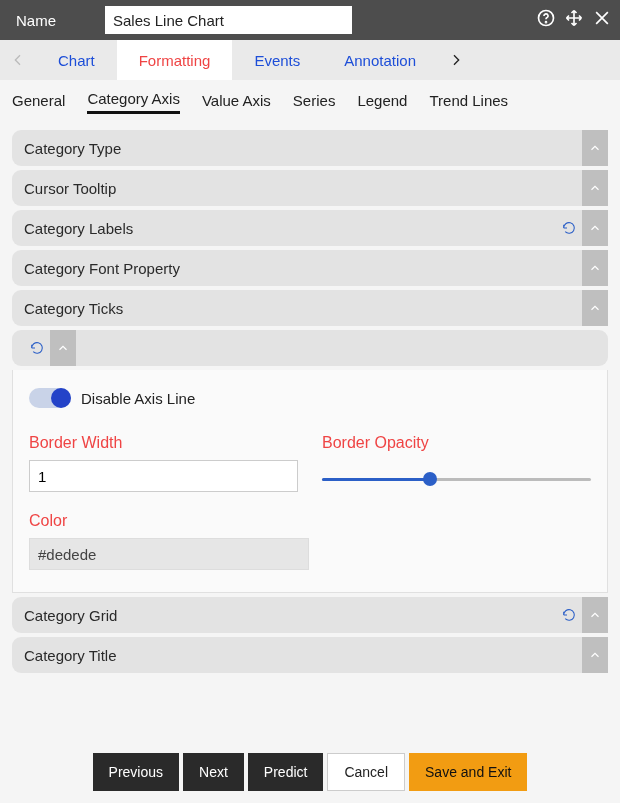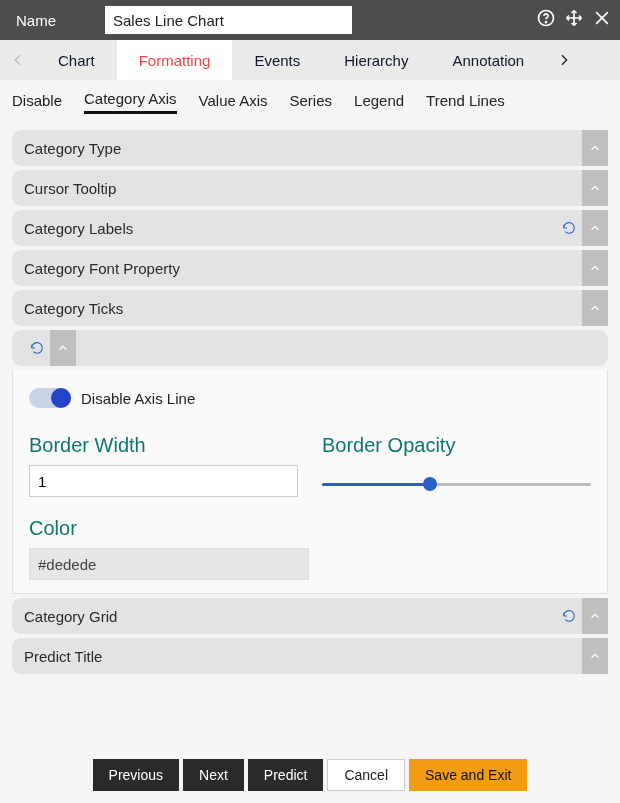--- a/index.html
+++ b/index.html
@@ -11,63 +11,63 @@
   .name-input { width: 247px; height: 28px; background: #fff; color: #222; font-size: 15px; border: none; padding: 0 8px; }
   .header-spacer { flex: 1; }
   .header-icons { display: flex; align-items: center; gap: 8px; }
   .header-icons svg { width: 20px; height: 20px; stroke: #fff; fill: none; }
 
   
   .tabs { height: 40px; background: #eaeaea; display: flex; align-items: stretch; position: relative; }
   .tab-arrow { width: 36px; display: flex; align-items: center; justify-content: center; }
   .tab-arrow svg { width: 16px; height: 16px; stroke: #222; fill: none; stroke-width: 2; }
   .tab-arrow.left svg { stroke: #bbb; }
-  .tab { padding: 0 22px; display: flex; align-items: center; font-size: 15px; color: #0f172a; cursor: pointer; }
+  .tab { padding: 0 22px; display: flex; align-items: center; font-size: 15px; color: #1d4ed8; cursor: pointer; }
   .tab.active { background: #fff; color: #ef4444; }
 
   
   .subtabs { height: 40px; background: #f5f5f5; display: flex; align-items: center; gap: 22px; padding: 0 12px; }
   .subtab { font-size: 15px; color: #222; padding: 4px 0; cursor: pointer; }
   .subtab.active { border-bottom: 3px solid #111; font-weight: normal; }
 
   
   .sections { padding: 10px 12px 0 12px; }
   .section { margin-bottom: 4px; }
   .section-header { height: 36px; background: #e3e3e3; display: flex; align-items: center; padding-left: 12px; border-radius: 9px; }
   .section-title { font-size: 15px; color: #2a2a2a; flex: 1; }
   .section-reset { width: 26px; display: flex; align-items: center; justify-content: center; }
   .section-reset svg { width: 16px; height: 16px; stroke: #2b5fc7; fill: none; stroke-width: 1.6; }
   .section-toggle { width: 26px; height: 36px; background: #bfbfbf; display: flex; align-items: center; justify-content: center; }
   .section-toggle svg { width: 14px; height: 14px; stroke: #fff; fill: none; stroke-width: 2; }
   .section.expanded .section-toggle { background: #3a3a3a; }
   .section.expanded .section-toggle svg { stroke: #15398f; }
 
   
-  .section-body { background: #fafafa; border: 1px solid #e0e0e0; border-top: none; padding: 18px 16px 13px 16px; }
+  .section-body { background: #fafafa; border: 1px solid #e0e0e0; border-top: none; padding: 18px 16px 22px 16px; }
   .toggle-row { display: flex; align-items: center; gap: 10px; margin-bottom: 26px; }
   .toggle { width: 42px; height: 20px; border-radius: 10px; background: #c9d3e8; position: relative; }
   .toggle-knob { width: 20px; height: 20px; border-radius: 10px; background: #2443c8; position: absolute; right: 0; top: 0; }
   .toggle-label { font-size: 15px; color: #222; }
 
   .fields-row { display: flex; gap: 24px; }
   .field { flex: 1; }
-  .field-label { font-size: 20px; color: #0f766e; margin-bottom: 8px; display: block; }
+  .field-label { font-size: 16px; color: #ef4444; margin-bottom: 8px; display: block; }
   .field-input { width: 100%; height: 32px; border: 1px solid #ccc; background: #fff; font-size: 15px; padding: 0 8px; }
   .field-input.readonly { background: #e6e6e6; border: 1px solid #ddd; color: #444; }
 
   .slider-wrap { padding-top: 18px; }
   .slider-track { height: 3px; background: #bbb; position: relative; border-radius: 2px; }
   .slider-fill { position: absolute; height: 3px; background: #2b5fc7; left: 0; width: 40%; border-radius: 2px; }
   .slider-thumb { position: absolute; width: 14px; height: 14px; border-radius: 7px; background: #2b5fc7; top: -6px; left: 40%; margin-left: -7px; }
 
   .color-field { margin-top: 20px; width: 280px; }
 
   
   .footer { position: absolute; left: 0; right: 0; bottom: 12px; display: flex; justify-content: center; gap: 4px; }
-  .btn { height: 32px; padding: 0 16px; font-size: 14px; border: none; cursor: pointer; }
+  .btn { height: 38px; padding: 0 16px; font-size: 14px; border: none; cursor: pointer; }
   .btn-dark { background: #2a2a2a; color: #fff; }
   .btn-light { background: #fff; color: #222; border: 1px solid #ccc; }
   .btn-primary { background: #f29c12; color: #111; }
 </style>
 </head>
 <body>
 
 <div class="header">
   <span class="header-label">Name</span>
   <input class="name-input" type="text" value="Sales Line Chart" style="">
@@ -89,31 +89,30 @@
 
 <div class="tabs">
   <div class="tab-arrow left">
       <svg viewBox="0 0 24 24">
         <path d="M15 5l-7 7 7 7"></path>
       </svg>
     </div>
   <div class="tab">Chart</div>
   <div class="tab active">Formatting</div>
   <div class="tab">Events</div>
-  <div class="tab">Hierarchy</div>
   <div class="tab">Annotation</div>
   <div class="tab-arrow right">
       <svg viewBox="0 0 24 24">
         <path d="M9 5l7 7-7 7"></path>
       </svg>
     </div>
 </div>
 
 <div class="subtabs">
-  <div class="subtab">Disable</div>
+  <div class="subtab">General</div>
   <div class="subtab active">Category Axis</div>
   <div class="subtab">Value Axis</div>
   <div class="subtab">Series</div>
   <div class="subtab">Legend</div>
   <div class="subtab">Trend Lines</div>
 </div>
 
 <div class="sections">
 
   <div class="section">
@@ -232,21 +231,21 @@
       <div class="section-toggle">
           <svg viewBox="0 0 24 24">
             <path d="M6 15l6-6 6 6"></path>
           </svg>
         </div>
     </div>
   </div>
 
   <div class="section">
     <div class="section-header">
-      <span class="section-title">Predict Title</span>
+      <span class="section-title">Category Title</span>
       <div class="section-toggle">
           <svg viewBox="0 0 24 24">
             <path d="M6 15l6-6 6 6"></path>
           </svg>
         </div>
     </div>
   </div>
 
 </div>
 

